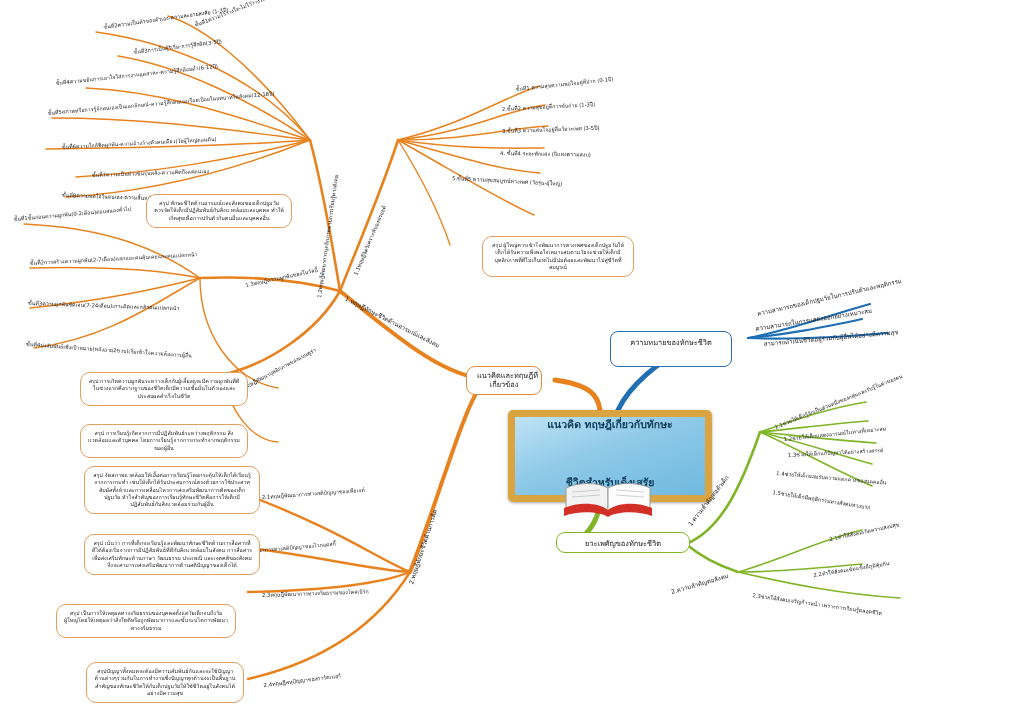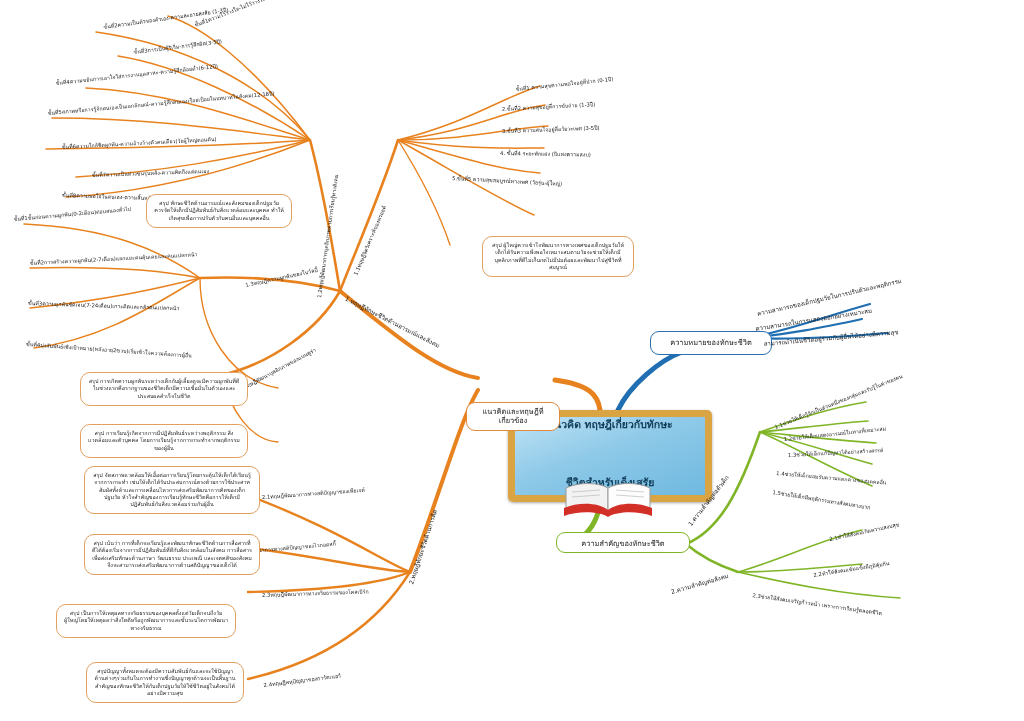--- a/index.html
+++ b/index.html
@@ -174,31 +174,31 @@
   <svg id="center-book" viewBox="0 0 96 40">
     <path d="M48 10 C38 4 18 4 6 10 L6 34 C18 28 38 28 48 34 Z" fill="#f2f2f2" stroke="#9a9a9a" stroke-width="1"></path>
     <path d="M48 10 C58 4 78 4 90 10 L90 34 C78 28 58 28 48 34 Z" fill="#fdfdfd" stroke="#9a9a9a" stroke-width="1"></path>
     <path d="M4 30 C18 24 38 24 48 32 C58 24 78 24 92 30 L92 38 C78 33 58 33 48 39 C38 33 18 33 4 38 Z" fill="#d22f27"></path>
     <line x1="12" y1="14" x2="40" y2="12" stroke="#bbb" stroke-width=".7"></line>
     <line x1="12" y1="19" x2="40" y2="17" stroke="#bbb" stroke-width=".7"></line>
     <line x1="56" y1="12" x2="84" y2="14" stroke="#bbb" stroke-width=".7"></line>
     <line x1="56" y1="17" x2="84" y2="19" stroke="#bbb" stroke-width=".7"></line>
   </svg>
 
-  <div class="rounded-node orange md" style="left:466px;top:366px;width:94px;margin-top:36px;">
+  <div class="rounded-node orange md" style="left:466px;top:366px;width:76px;">
     <div>แนวคิดและทฤษฎีที่</div>
     <div>เกี่ยวข้อง</div>
   </div>
 
-  <div class="rounded-node blue md" style="left:650px;top:331px;width:122px;padding-top:6px;height:24px;">
+  <div class="rounded-node blue md" style="left:610px;top:331px;width:122px;padding-top:6px;height:36px;border-radius:8px;">
     <span>ความหมายของทักษะชีวิต</span>
   </div>
 
   <div class="rounded-node green md" style="left:556px;top:532px;width:134px;padding-top:6px;height:21px;">
-    <span>ความสำคัญของทักษะชีวิต</span>
+    <span>ยวะเพศัญของทักษะชีวิต</span>
   </div>
 
   <div class="node-label sm" style="left:758px;top:310px;transform:rotate(-13deg);">ความสามารถของเด็กปฐมวัยในการปรับตัวและพฤติกรรม</div>
   <div class="node-label sm" style="left:756px;top:325px;transform:rotate(-9deg);">ความสามารถในการแสดงออกอย่างเหมาะสม</div>
   <div class="node-label sm" style="left:764px;top:340px;transform:rotate(-5deg);">สามารถดำเนินชีวิตอยู่ร่วมกับผู้อื่นได้อย่างมีความสุข</div>
 
   <div class="node-label sm" style="left:692px;top:520px;transform:rotate(-52deg);">1.ความสำคัญต่อตัวเด็ก</div>
   <div class="node-label sm" style="left:672px;top:588px;transform:rotate(-16deg);">2.ความสำคัญต่อสังคม</div>
 
   <div class="node-label tiny" style="left:776px;top:424px;transform:rotate(-22deg);">1.1ช่วยให้เด็กรู้จักเป็นส่วนหนึ่งของกลุ่มและรับรู้ในค่าของตน</div>

